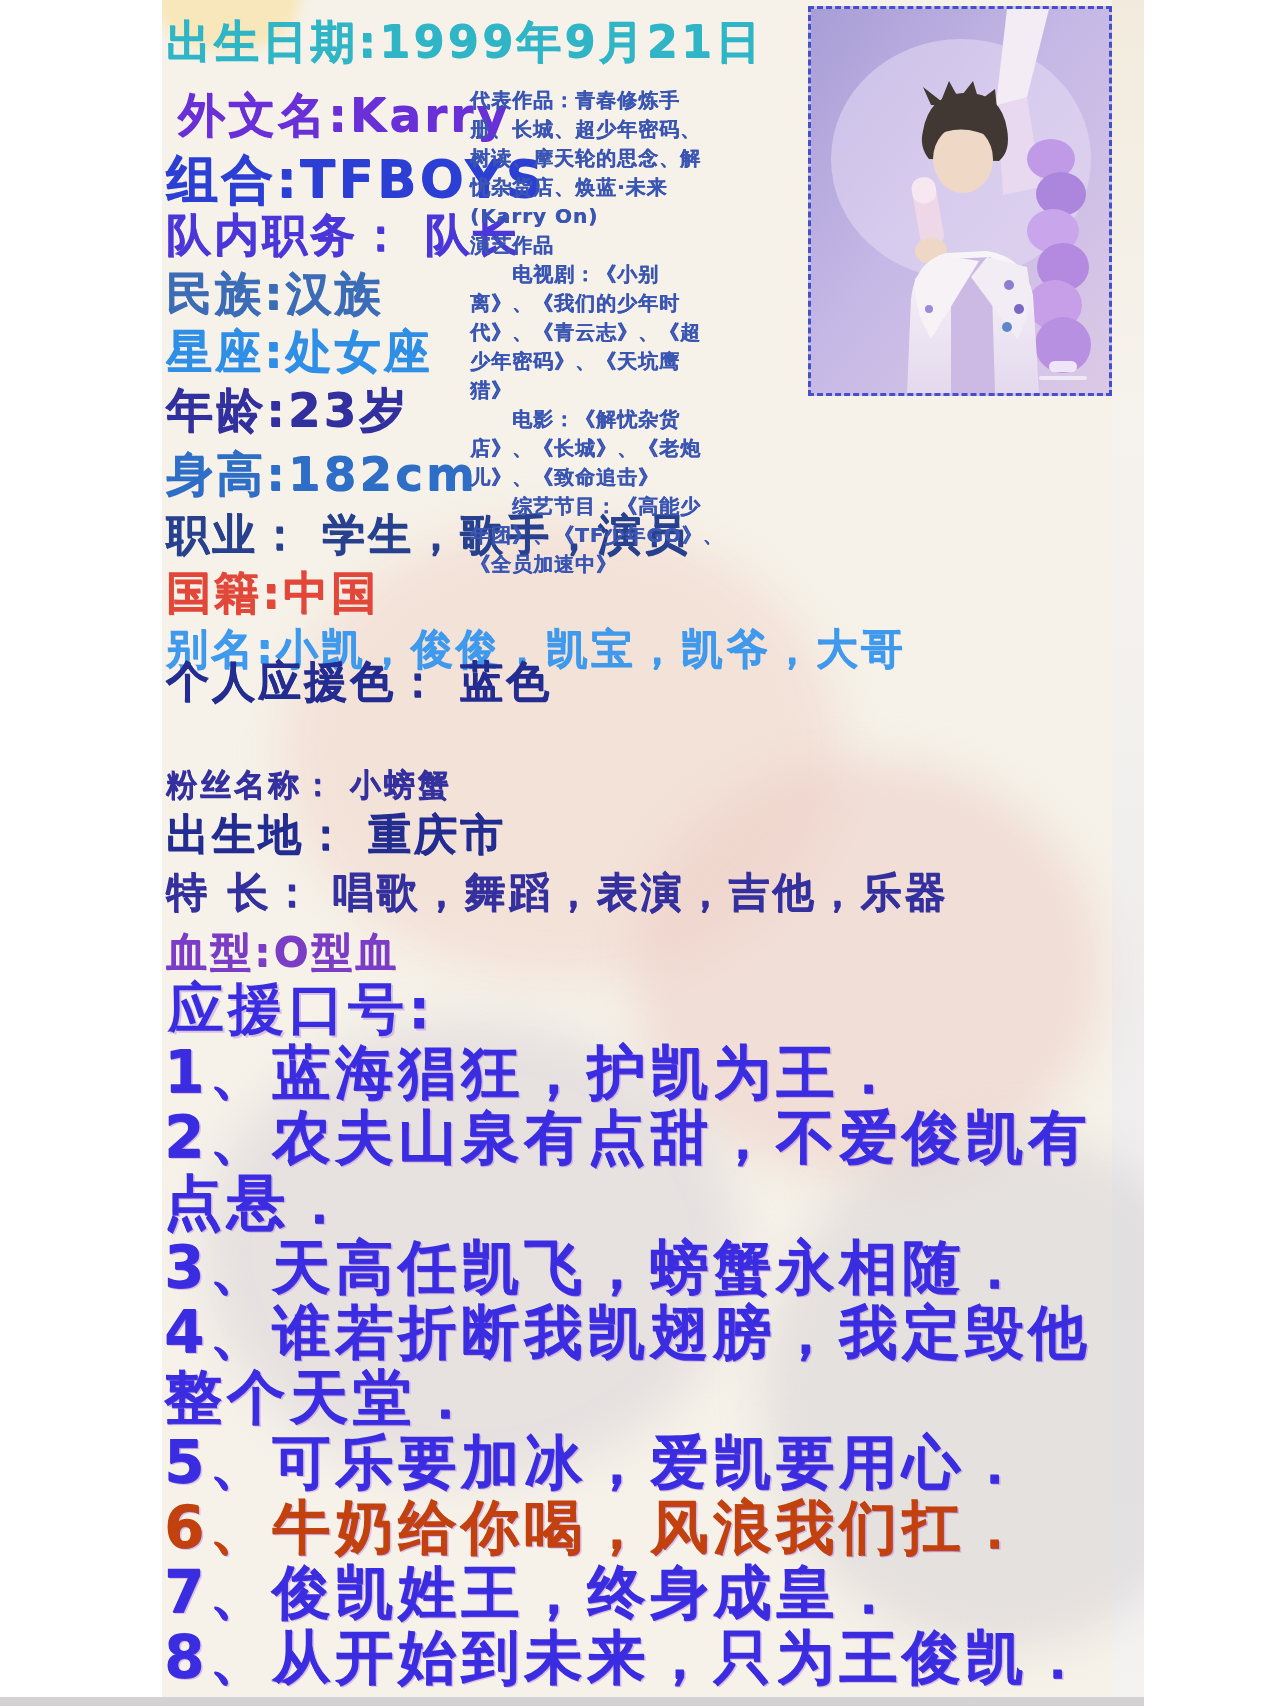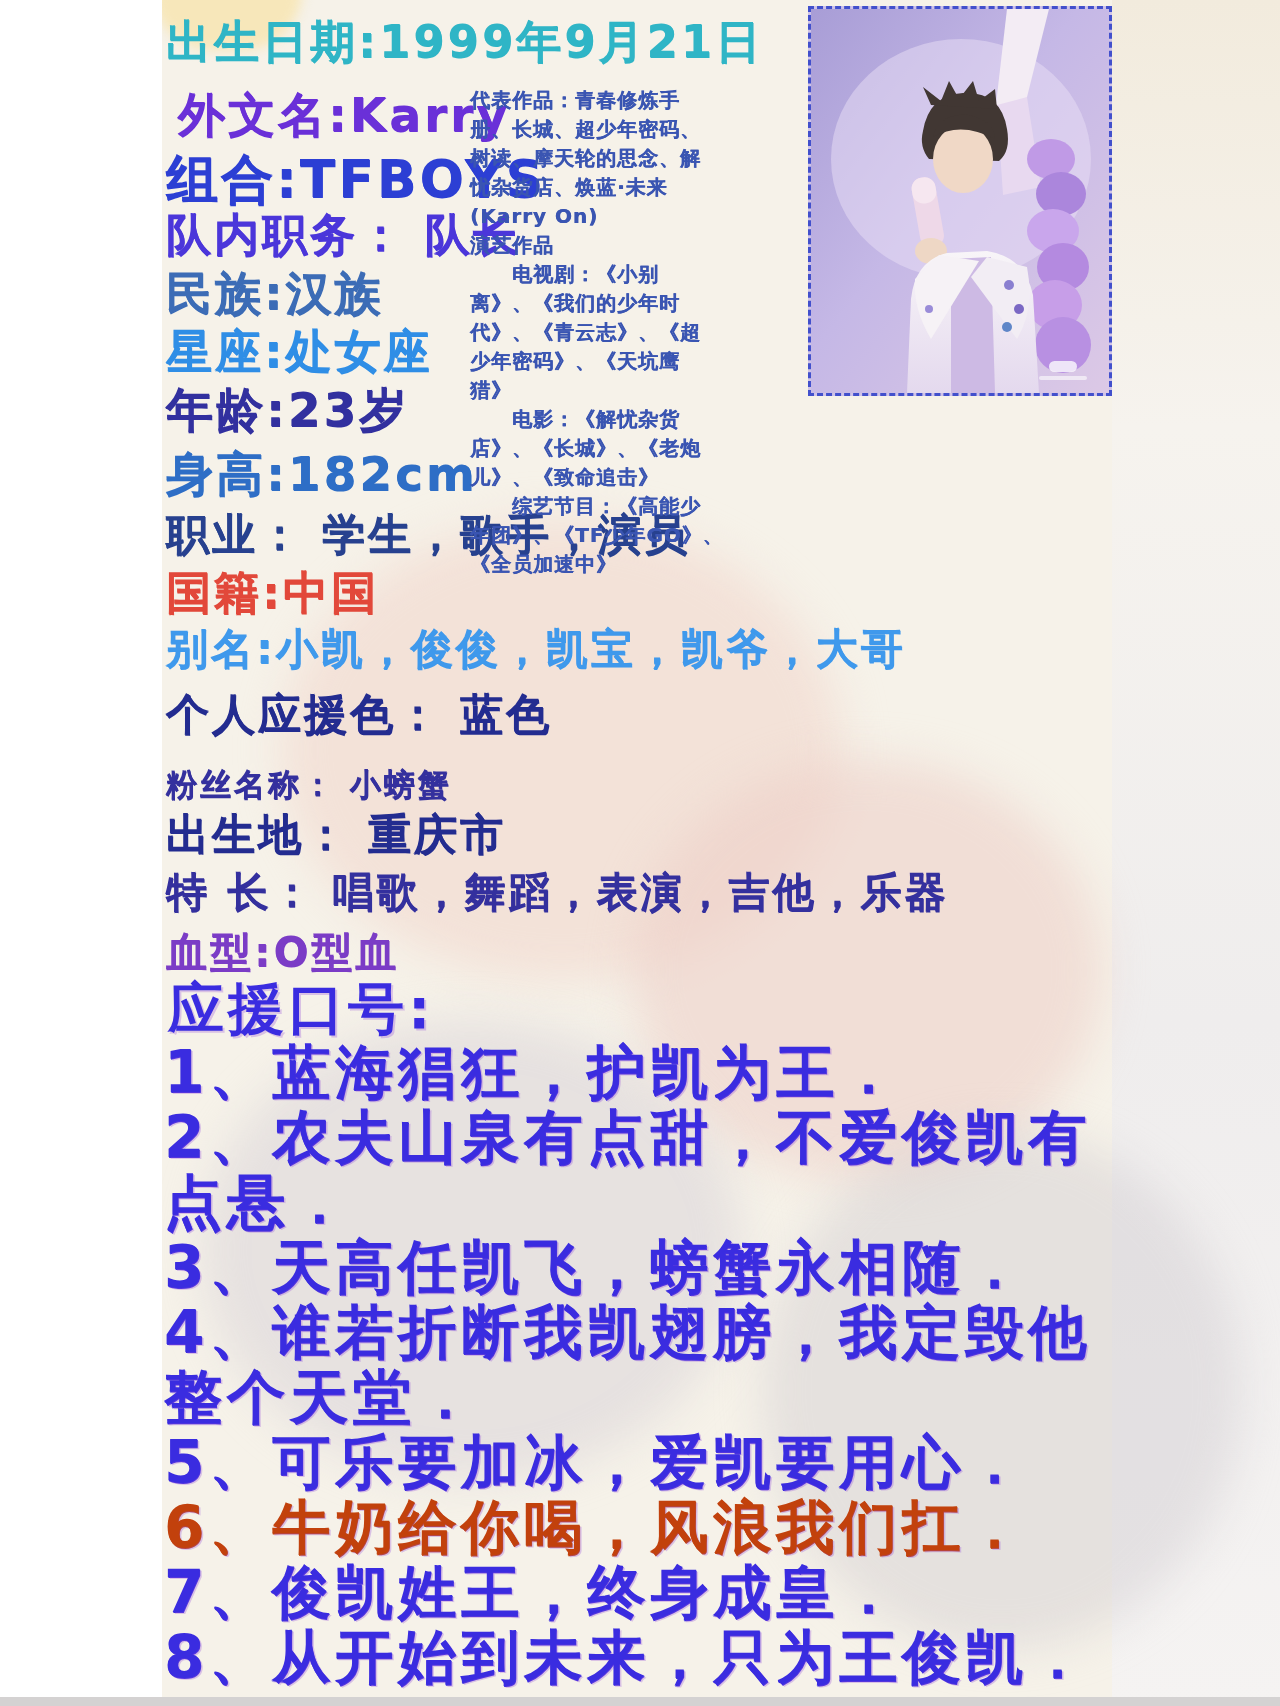--- a/index.html
+++ b/index.html
@@ -1,17 +1,17 @@
 <!DOCTYPE html>
 <html><head>
 <meta charset="utf-8">
 <style>
   html,body{margin:0;padding:0;background:#ffffff;}
   .canvas{
-    position:relative;width:1280px;height:1706px;overflow:hidden;
+    position:relative;width:1144px;height:1706px;overflow:hidden;
     font-family:"DejaVu Sans",sans-serif;background:#ffffff;
   }
   .left-strip{position:absolute;left:0;top:0;width:162px;height:1706px;background:#ffffff;z-index:3;}
   .content{
     position:absolute;left:162px;top:0;width:1118px;height:1706px;
     background:#f6f2e9;z-index:1;
   }
   
   .blob{position:absolute;border-radius:50%;filter:blur(22px);z-index:0;}
   .blob-yellow{left:-10px;top:-30px;width:150px;height:80px;background:#f7e7ba;filter:blur(6px);border-radius:0 0 60px 60px;}
@@ -30,21 +30,21 @@
   .r2{top:84px;font-size:47px;}
   .r3{top:145px;font-size:52px;}
   .r4{top:205px;font-size:45px;}
   .r5{top:263px;font-size:46px;}
   .r6{top:321px;font-size:46px;}
   .r7{top:379px;font-size:47px;}
   .r8{top:443px;font-size:47px;}
   .r9{top:506px;font-size:43px;}
   .r10{top:563px;font-size:45px;}
   .r11{top:621px;font-size:42px;}
-  .r12{top:686px;font-size:43px;}
+  .r12{top:653px;font-size:43px;}
   .r13{top:764px;font-size:31px;}
   .r14{top:806px;font-size:43px;}
   .r15{top:865px;font-size:41px;}
   .r16{top:925px;font-size:41px;}
 
   .works{
     position:absolute;left:308px;top:86px;width:312px;z-index:2;
     font-size:20px;line-height:29px;font-weight:bold;letter-spacing:1px;
     white-space:pre-line;text-shadow:0.4px 0.4px 0 currentColor;
   }

